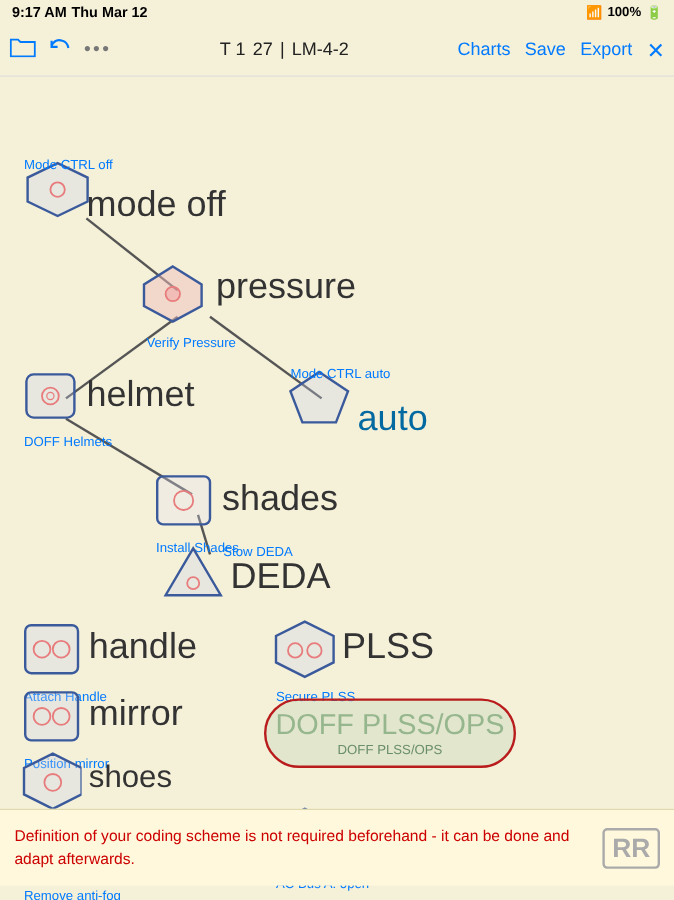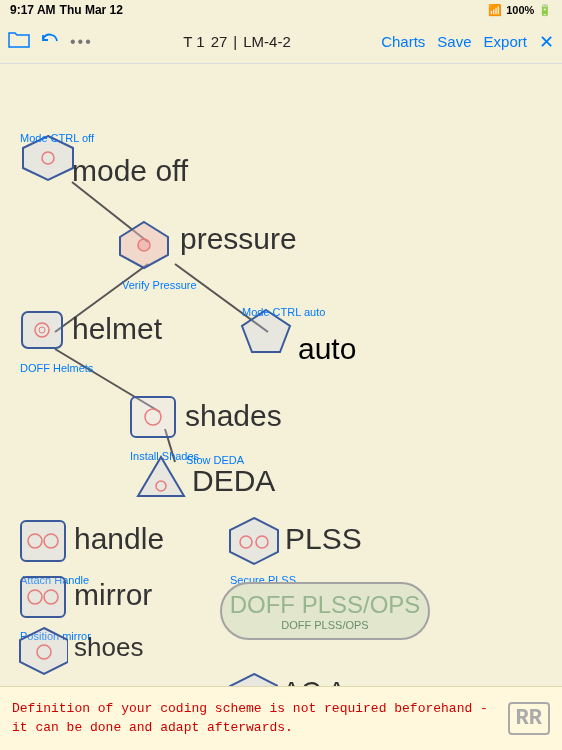--- a/index.html
+++ b/index.html
@@ -80,21 +80,21 @@
       font-weight: 700;
       color: #aaa;
       border: 2px solid #aaa;
       padding: 2px 6px;
       border-radius: 4px;
     }
 
     
     .doff-oval {
       position: absolute;
-      border: 2px solid #a3a3a3;
+      border: 2px solid #b91c1c;
       border-radius: 50px;
       background: rgba(180, 210, 180, 0.3);
       display: flex;
       flex-direction: column;
       align-items: center;
       justify-content: center;
       padding: 20px 20px;
     }
     .doff-oval-text {
       font-size: 24px;
@@ -196,21 +196,21 @@
     <span style="position:absolute;bottom:-16px;left:2px;font-size:11px;color:#007aff;white-space:nowrap;">DOFF Helmets</span>
   </div>
   <div style="position:absolute; left:72px; top:248px; font-size:30px; color:#333; white-space:nowrap;">helmet</div>
 
   <div style="position:absolute; left:240px; top:242px;">
     <svg width="52" height="52" viewBox="0 0 52 52">
       <polygon points="26,4 50,20 40,46 12,46 2,20" stroke="#3a5a9c" stroke-width="2" fill="rgba(200,210,240,0.3)"></polygon>
     </svg>
     <span style="position:absolute;top:0;left:2px;font-size:11px;color:#007aff;white-space:nowrap;">Mode CTRL auto</span>
   </div>
-  <div style="position:absolute; left:298px; top:268px; font-size:30px; color:#000000; white-space:nowrap;">auto</div>
+  <div style="position:absolute; left:298px; top:268px; font-size:30px; color:#0369a1; white-space:nowrap;">auto</div>
 
   <div style="position:absolute; left:128px; top:328px;">
     <svg width="50" height="50" viewBox="0 0 50 50">
       <rect x="3" y="5" width="44" height="40" rx="5" stroke="#3a5a9c" stroke-width="2" fill="rgba(230,230,250,0.3)"></rect>
       <circle cx="25" cy="25" r="8" stroke="#e87c7c" stroke-width="1.5" fill="none"></circle>
     </svg>
     <span style="position:absolute;bottom:-16px;left:2px;font-size:11px;color:#007aff;white-space:nowrap;">Install Shades</span>
   </div>
   <div style="position:absolute; left:185px; top:335px; font-size:30px; color:#333; white-space:nowrap;">shades</div>
 
@@ -278,21 +278,21 @@
 
   <div style="position:absolute; left:228px; top:608px;">
     <svg width="50" height="50" viewBox="0 0 50 50">
       <polygon points="26,2 50,14 50,36 26,48 2,36 2,14" stroke="#3a5a9c" stroke-width="2" fill="rgba(200,210,240,0.3)"></polygon>
       <circle cx="26" cy="26" r="7" stroke="#e87c7c" stroke-width="1.5" fill="none"></circle>
     </svg>
     <span style="position:absolute;bottom:-16px;left:2px;font-size:11px;color:#007aff;white-space:nowrap;">AC Bus A: open</span>
   </div>
   <div style="position:absolute; left:282px; top:612px; font-size:28px; color:#333; white-space:nowrap;">AC A open</div>
 
-  <div class="bottom-bar" style="bottom:0; height:64px;font-family:Liberation Mono, monospace;">
+  <div class="bottom-bar" style="bottom:12px; height:64px;">
     <div class="bottom-bar-text">
       <span>Definition of your coding scheme is not required
 beforehand - it can be done and adapt afterwards.</span>
     </div>
     <div class="bottom-bar-rr">RR</div>
   </div>
 
 </div>
 
 </body></html>

